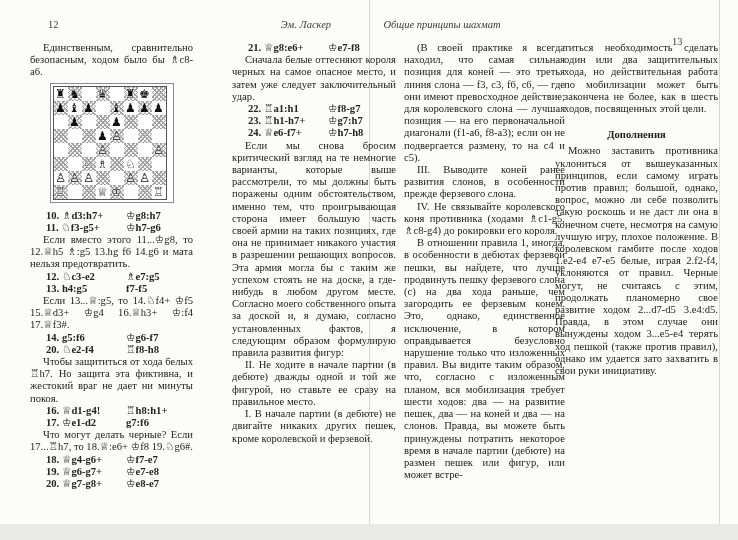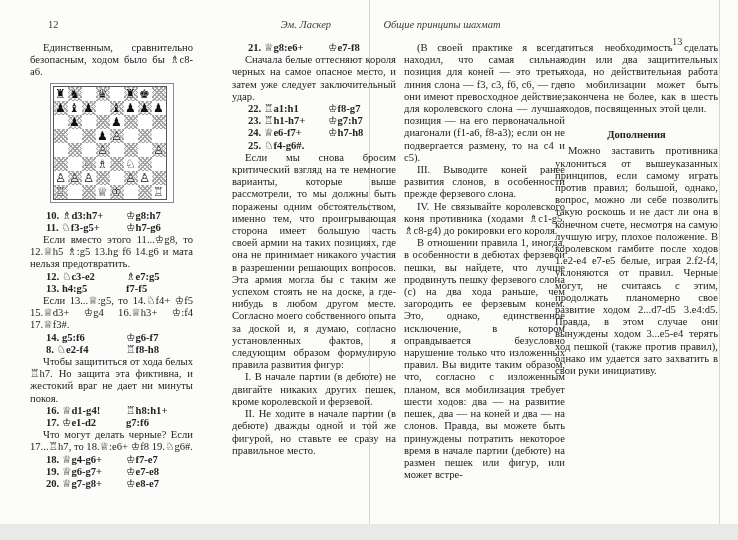--- a/index.html
+++ b/index.html
@@ -206,21 +206,21 @@
         <span class="mb">f7-f5</span>
       </div>
 
     <p class="para">Если 13...♕:g5, то 14.♘f4+ ♔f5 15.♕d3+ ♔g4 16.♕h3+ ♔:f4 17.♕f3#.</p>
 
     <div class="mv">
         <span class="mw">14. g5:f6</span>
         <span class="mb">♔g6-f7</span>
       </div>
     <div class="mv">
-        <span class="mw">8. ♘e2-f4</span>
+        <span class="mw">20. ♘e2-f4</span>
         <span class="mb">♖f8-h8</span>
       </div>
 
     <p class="para">Чтобы защититься от хода белых ♖h7. Но защита эта фиктивна, и жестокий враг не дает ни минуты покоя.</p>
 
     <div class="mv">
         <span class="mw">16. ♕d1-g4!</span>
         <span class="mb">♖h8:h1+</span>
       </div>
     <div class="mv">
@@ -257,28 +257,24 @@
         <span class="mb">♔f8-g7</span>
       </div>
     <div class="mv">
         <span class="mw">23. ♖h1-h7+</span>
         <span class="mb">♔g7:h7</span>
       </div>
     <div class="mv">
         <span class="mw">24. ♕e6-f7+</span>
         <span class="mb">♔h7-h8</span>
       </div>
-    <div class="mv">
-        <span class="mw">25. ♘f4-g6#.</span>
-        <span class="mb"></span>
-      </div>
 
     <p class="para">Если мы снова бросим критический взгляд на те немногие варианты, которые выше рассмотрели, то мы должны быть поражены одним обстоятельством, именно тем, что проигрывающая сторона имеет большую часть своей армии на таких позициях, где она не принимает никакого участия в разрешении решающих вопросов. Эта армия могла бы с таким же успехом стоять не на доске, а где-нибудь в любом другом месте. Согласно моего собственного опыта за доской и, я думаю, согласно установленных фактов, я следующим образом формулирую правила развития фигур:</p>
+    <p class="para">II. Не ходите в начале партии (в дебюте) дважды одной и той же фигурой, но ставьте ее сразу на правильное место.</p>
     <p class="para">I. В начале партии (в дебюте) не двигайте никаких других пешек, кроме королевской и ферзевой.</p>
-    <p class="para">II. Не ходите в начале партии (в дебюте) дважды одной и той же фигурой, но ставьте ее сразу на правильное место.</p>
   </div>
 
   <div class="col" id="c3">
     <p class="para">(В своей практике я всегда находил, что самая сильная позиция для коней — это третья линия слона — f3, c3, f6, c6, — где они имеют превосходное действие; для королевского слона — лучшая позиция — на его первоначальной диагонали (f1-a6, f8-a3); если он не подвергается размену, то на c4 и c5).</p>
     <p class="para">III. Выводите коней ранее развития слонов, в особенности прежде ферзевого слона.</p>
     <p class="para">IV. Не связывайте королевского коня противника (ходами ♗c1-g5, ♗c8-g4) до рокировки его короля.</p>
     <p class="para">В отношении правила 1, иногда, в особенности в дебютах ферзевой пешки, вы найдете, что лучше продвинуть пешку ферзевого слона (c) на два хода раньше, чем загородить ее ферзевым конем. Это, однако, единственное исключение, в котором оправдывается безусловно нарушение только что изложенных правил. Вы видите таким образом, что, согласно с изложенным планом, вся мобилизация требует шести ходов: два — на развитие пешек, два — на коней и два — на слонов. Правда, вы можете быть принуждены потратить некоторое время в начале партии (дебюте) на размен пешек или фигур, или может встре-</p>
   </div>
 
   <div class="col" id="c4">

